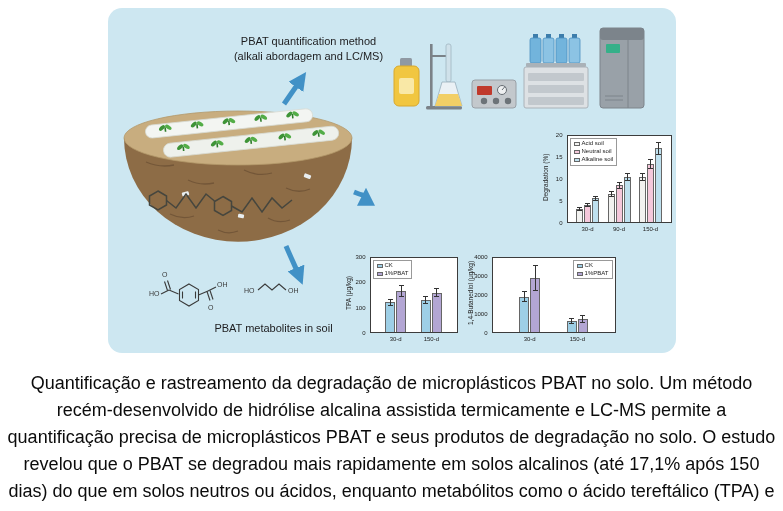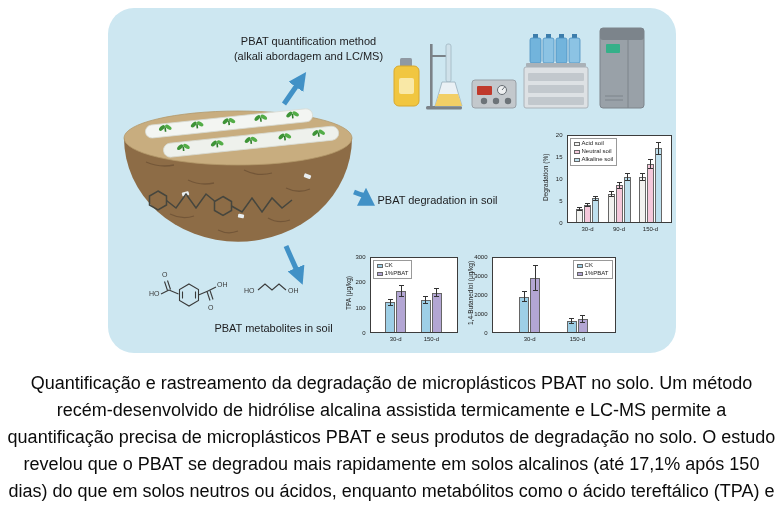--- a/index.html
+++ b/index.html
@@ -1,20 +1,20 @@
 <!DOCTYPE html>
 <html style="--fig-bg: #cde7f1; --arrow: #4191c6;"><head>
 <meta charset="utf-8">
 <style>
   *{box-sizing:border-box;margin:0;padding:0}
   html,body{background:#fff}
   body{width:783px;height:511px;position:relative;overflow:hidden;
        font-family:"Liberation Sans","DejaVu Sans",sans-serif}
   .figure{position:relative;width:568px;height:345px;margin:8px auto 0;
-          background:var(--fig-bg,#cde7f1);border-radius:26px}
+          background:var(--fig-bg,#cde7f1);border-radius:14px}
   .fig-label{position:absolute;color:#1d1d1f;font-size:11px;text-align:center;line-height:1.35}
   .quant{left:116px;top:26px;width:170px}
   .degr{left:262px;top:185px;width:136px}
   .micro{left:70px;top:226px;width:132px;font-weight:600;font-size:10.5px;color:#232323}
   .metab{left:95px;top:313px;width:142px}
   svg{display:block}
   .soil-svg{position:absolute;left:10px;top:88px}
   .equip-svg{position:absolute;left:276px;top:14px}
   .chem-svg{position:absolute;left:40px;top:256px}
   .arrows-svg{position:absolute;left:0;top:0;pointer-events:none}
@@ -162,21 +162,20 @@
     </defs>
     <path d="M 176 96 L 194 70" stroke="var(--arrow,#4191c6)" stroke-width="5" fill="none" marker-end="url(#ah)"></path>
     <path d="M 246 184 C 256 188 258 188 258 187" stroke="var(--arrow,#4191c6)" stroke-width="5" fill="none" marker-end="url(#ah)"></path>
     <path d="M 178 238 C 184 252 188 260 192 270" stroke="var(--arrow,#4191c6)" stroke-width="5" fill="none" marker-end="url(#ah)"></path>
   </svg>
 
   <div class="fig-label quant">
     <div>PBAT quantification method</div>
     <div>(alkali abordagem and LC/MS)</div>
   </div>
-  <div class="fig-label degr">PBAT degradation in soil</div>
   <div class="fig-label metab">PBAT metabolites in soil</div>
 
   <svg class="chem-svg" width="170" height="54" viewBox="0 0 170 54">
     <g stroke="#3a3a3a" stroke-width="1.1" fill="none">
       <line x1="13" y1="30" x2="21" y2="26"></line>
       <line x1="19.5" y1="26.5" x2="16.5" y2="17.5"></line>
       <line x1="22.5" y1="25.5" x2="19.5" y2="16.5"></line>
       <line x1="21" y1="26" x2="30.5" y2="30"></line>
       <polygon points="41,20 50.5,25.5 50.5,36.5 41,42 31.5,36.5 31.5,25.5"></polygon>
       <line x1="34.5" y1="27.5" x2="34.5" y2="34.5"></line>

